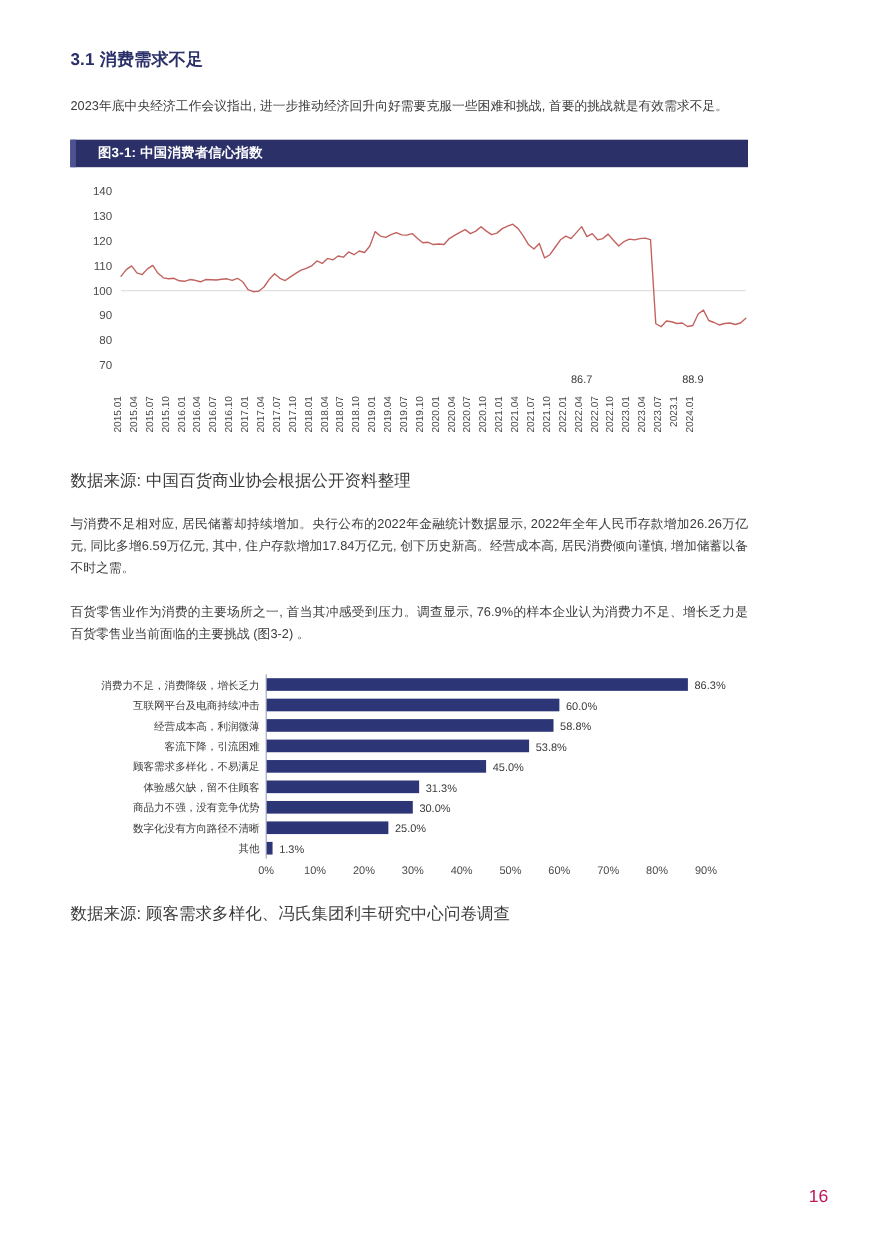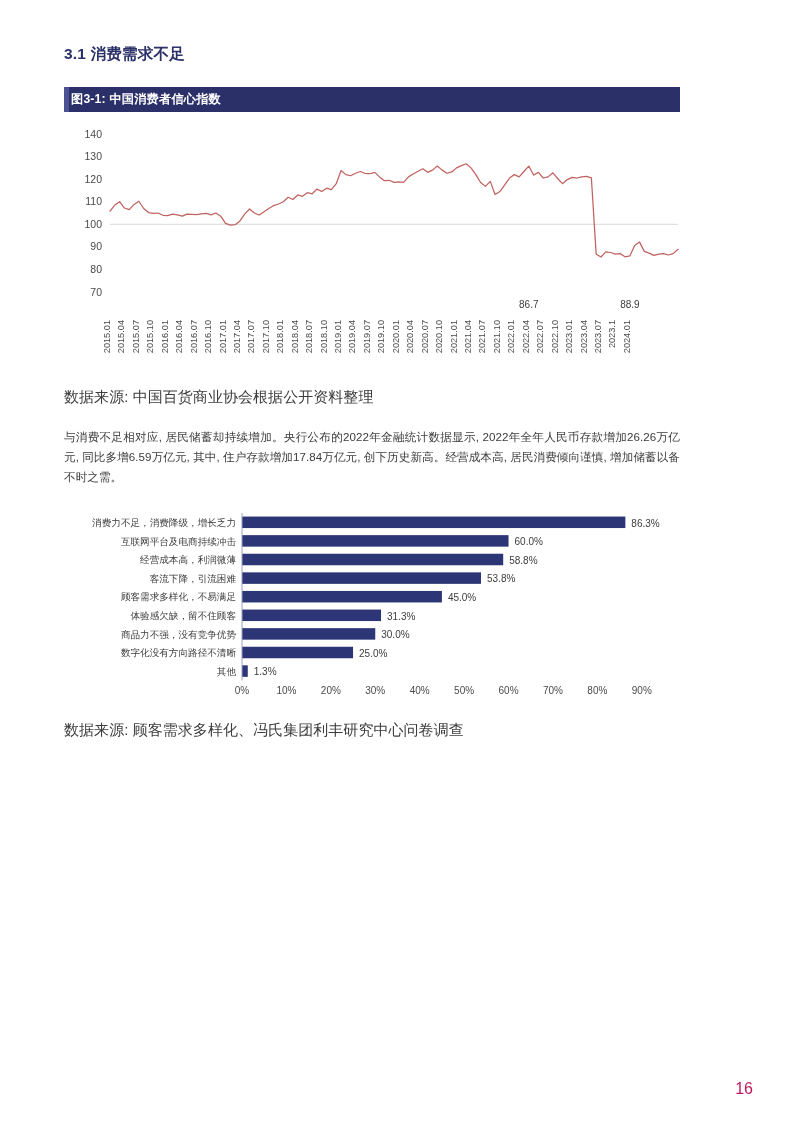--- a/index.html
+++ b/index.html
@@ -66,21 +66,21 @@
   .fig-banner .bar-accent {
     width: 5px;
     height: 25px;
     background: #4d5392;
     flex: 0 0 auto;
   }
   .fig-banner .fig-title {
     color: #ffffff;
     font-size: 12.2px;
     font-weight: bold;
-    padding-left: 2px;
+    padding-left: 20px;
     letter-spacing: .2px;
   }
 
   
   .linechart-wrap {
     position: relative;
     height: 250px;
     margin-bottom: 14px;
   }
   .lc-svg { display: block; }
@@ -137,20 +137,21 @@
   }
 </style>
 </head>
 <body>
 
 <div class="page">
   <div class="content">
 
     <h2 class="section-title">3.1 消费需求不足</h2>
 
+    <p class="para">2023年底中央经济工作会议指出, 进一步推动经济回升向好需要克服一些困难和挑战, 首要的挑战就是有效需求不足。</p>
 
     <div>
       <div class="fig-banner">
         <div class="bar-accent"></div>
         <span class="fig-title">图3-1: 中国消费者信心指数</span>
       </div>
 
       <div class="linechart-wrap">
         <svg class="lc-svg" width="616" height="250" viewBox="0 0 616 250">
           <g id="lc-yaxis">
@@ -210,20 +211,21 @@
               <text x="0" y="0" transform="translate(551.42,196) rotate(-90)" class="xlab" text-anchor="end">2023.1</text>
               <text x="0" y="0" transform="translate(565.86,196) rotate(-90)" class="xlab" text-anchor="end">2024.01</text>
             </g>
         </svg>
       </div>
 
       <div class="src">数据来源: 中国百货商业协会根据公开资料整理</div>
     </div>
 
     <p class="para">与消费不足相对应, 居民储蓄却持续增加。央行公布的2022年金融统计数据显示, 2022年全年人民币存款增加26.26万亿元, 同比多增6.59万亿元, 其中, 住户存款增加17.84万亿元, 创下历史新高。经营成本高, 居民消费倾向谨慎, 增加储蓄以备不时之需。</p>
+    <p class="para">百货零售业作为消费的主要场所之一, 首当其冲感受到压力。调查显示, 76.9%的样本企业认为消费力不足、增长乏力是百货零售业当前面临的主要挑战 (图3-2) 。</p>
 
     <div>
 
       <div class="barchart-wrap">
         <svg class="bc-svg" width="616" height="200" viewBox="0 0 616 200">
           <g id="bc-bars">
               <rect x="178" y="9.55" width="383.35368421052635" height="11.5" fill="#2c3575"></rect>
               <rect x="178" y="28.150000000000002" width="266.52631578947364" height="11.5" fill="#2c3575"></rect>
               <rect x="178" y="46.75" width="261.1957894736842" height="11.5" fill="#2c3575"></rect>
               <rect x="178" y="65.35000000000001" width="238.98526315789474" height="11.5" fill="#2c3575"></rect>

